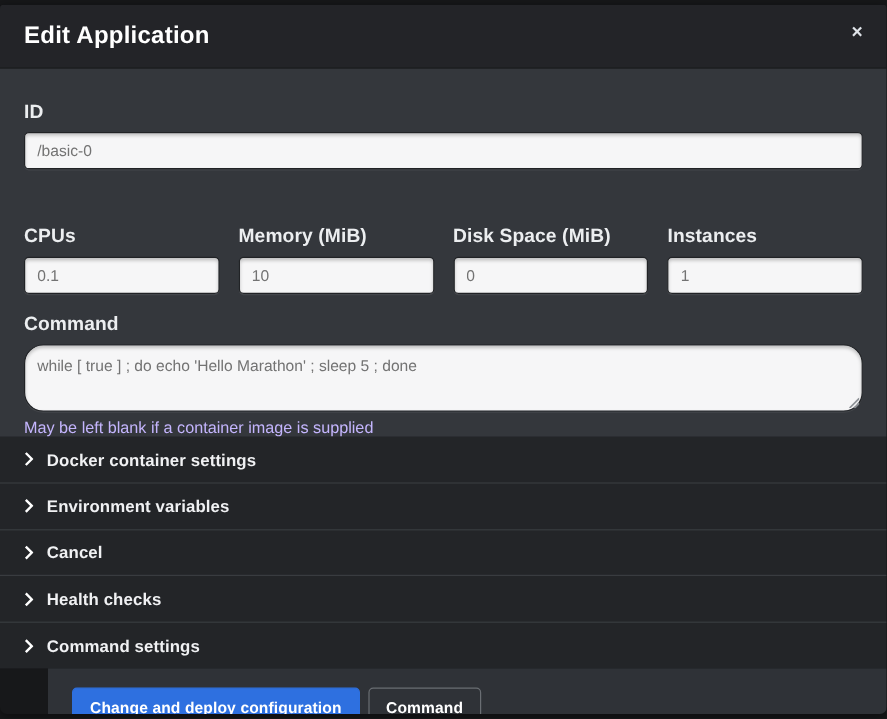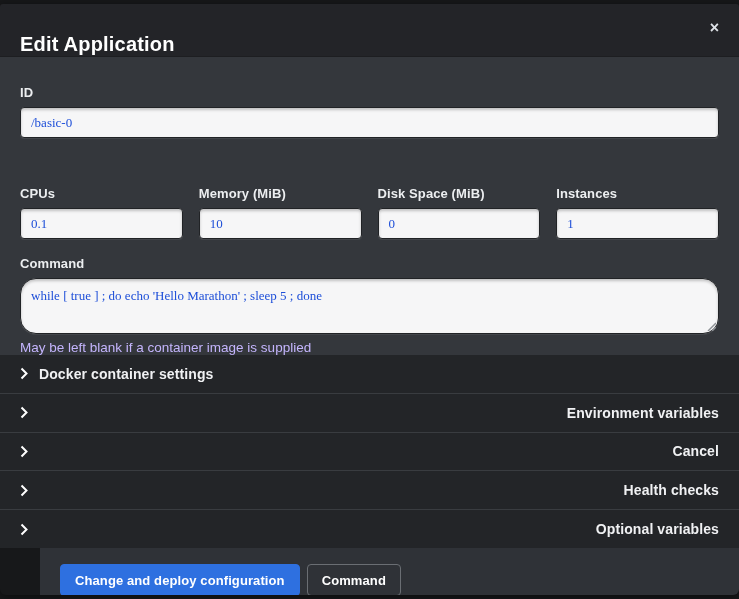--- a/index.html
+++ b/index.html
@@ -13,45 +13,45 @@
   .modal {
     position:absolute; top:4px; left:0; right:0; bottom:4px;
     display:flex; flex-direction:column;
     border-radius:3px 3px 6px 6px; overflow:hidden;
     box-shadow:0 2px 10px rgba(0,0,0,.5);
   }
 
   
   .modal-header {
     flex:0 0 53px; background:#232428; border-bottom:1px solid #1d1e21;
-    display:flex; align-items:flex-end; padding:0 20px; position:relative;
+    display:flex; align-items:center; padding:0 20px; position:relative;
   }
   .modal-title {
     color:#ffffff; font-size:20px; font-weight:600; letter-spacing:.2px;
   }
   .close-btn {
     position:absolute; top:12px; right:14px;
     background:none; border:none; cursor:pointer;
     color:#dfe3e8; font-size:16px; font-weight:700; line-height:1;
     padding:4px 6px; font-family:inherit;
   }
 
   
   .modal-body {
     flex:0 0 280px; background:#34373c; padding:28px 20px 0 20px;
   }
   .form-group { margin-bottom:17px; }
   .field-label {
-    display:block; color:#eceef0; font-size:13px; font-weight:700;
+    display:block; color:#eceef0; font-size:16px; font-weight:700;
     margin-bottom:7px; letter-spacing:.1px;
   }
   .text-input, .text-area {
     width:100%; border:1px solid #212326; border-radius:4px;
-    background:#f6f6f7; color:#1d4ed8;
-    font-family:Liberation Serif, serif; font-size:13px;
+    background:#f6f6f7; color:#737373;
+    font-family:Liberation Sans, sans-serif; font-size:13px;
     box-shadow:inset 0 2px 3px rgba(0,0,0,.22), 0 1px 0 rgba(255,255,255,.08);
     outline:none;
   }
   .text-input { height:31px; padding:0 10px; }
   .grid-4 {
     display:grid; grid-template-columns:repeat(4,1fr); column-gap:16px;margin-top:48px;
   }
   .textarea-wrap { position:relative; }
   .text-area {
     height:56px; padding:8px 10px; resize:none; display:block; line-height:1.35;border-radius:16px;
@@ -63,21 +63,21 @@
   .help-text {
     color:#c4b5fd; font-size:13.5px; margin-top:6px;
   }
 
   
   .accordion { flex:0 0 193px; background:#232528; display:flex; flex-direction:column; }
   .acc-row {
     flex:1; display:flex; align-items:center; padding:0 20px;
     cursor:pointer; color:#f0f1f3;
   }
-  .acc-row + .acc-row { border-top:1px solid #393c40;justify-content:space-between; }
+  .acc-row + .acc-row { border-top:1px solid #393c40; }
   .acc-chevron { display:inline-flex; margin-right:11px; }
   .acc-label { font-size:14px; font-weight:700; letter-spacing:.1px; }
 
   
   .modal-footer {
     flex:1 0 auto; background:#2f3237; padding:16px 20px;
     display:flex; align-items:flex-start; gap:7px;margin-left:40px;
   }
   .btn {
     border-radius:4px; font-family:inherit; font-size:13px; font-weight:700;
@@ -172,21 +172,21 @@
             </svg>
         </span>
         <span class="acc-label">Health checks</span>
       </div>
       <div class="acc-row">
         <span class="acc-chevron">
           <svg width="8" height="13" viewBox="0 0 8 13">
               <polyline points="1.5,1.5 6.5,6.5 1.5,11.5" fill="none" stroke="#ffffff" stroke-width="2"></polyline>
             </svg>
         </span>
-        <span class="acc-label">Optional variables</span>
+        <span class="acc-label">Command settings</span>
       </div>
     </div>
 
     <div class="modal-footer">
       <button class="btn btn-primary">Change and deploy configuration</button>
       <button class="btn btn-default">Command</button>
     </div>
 
   </div>
 </div>

